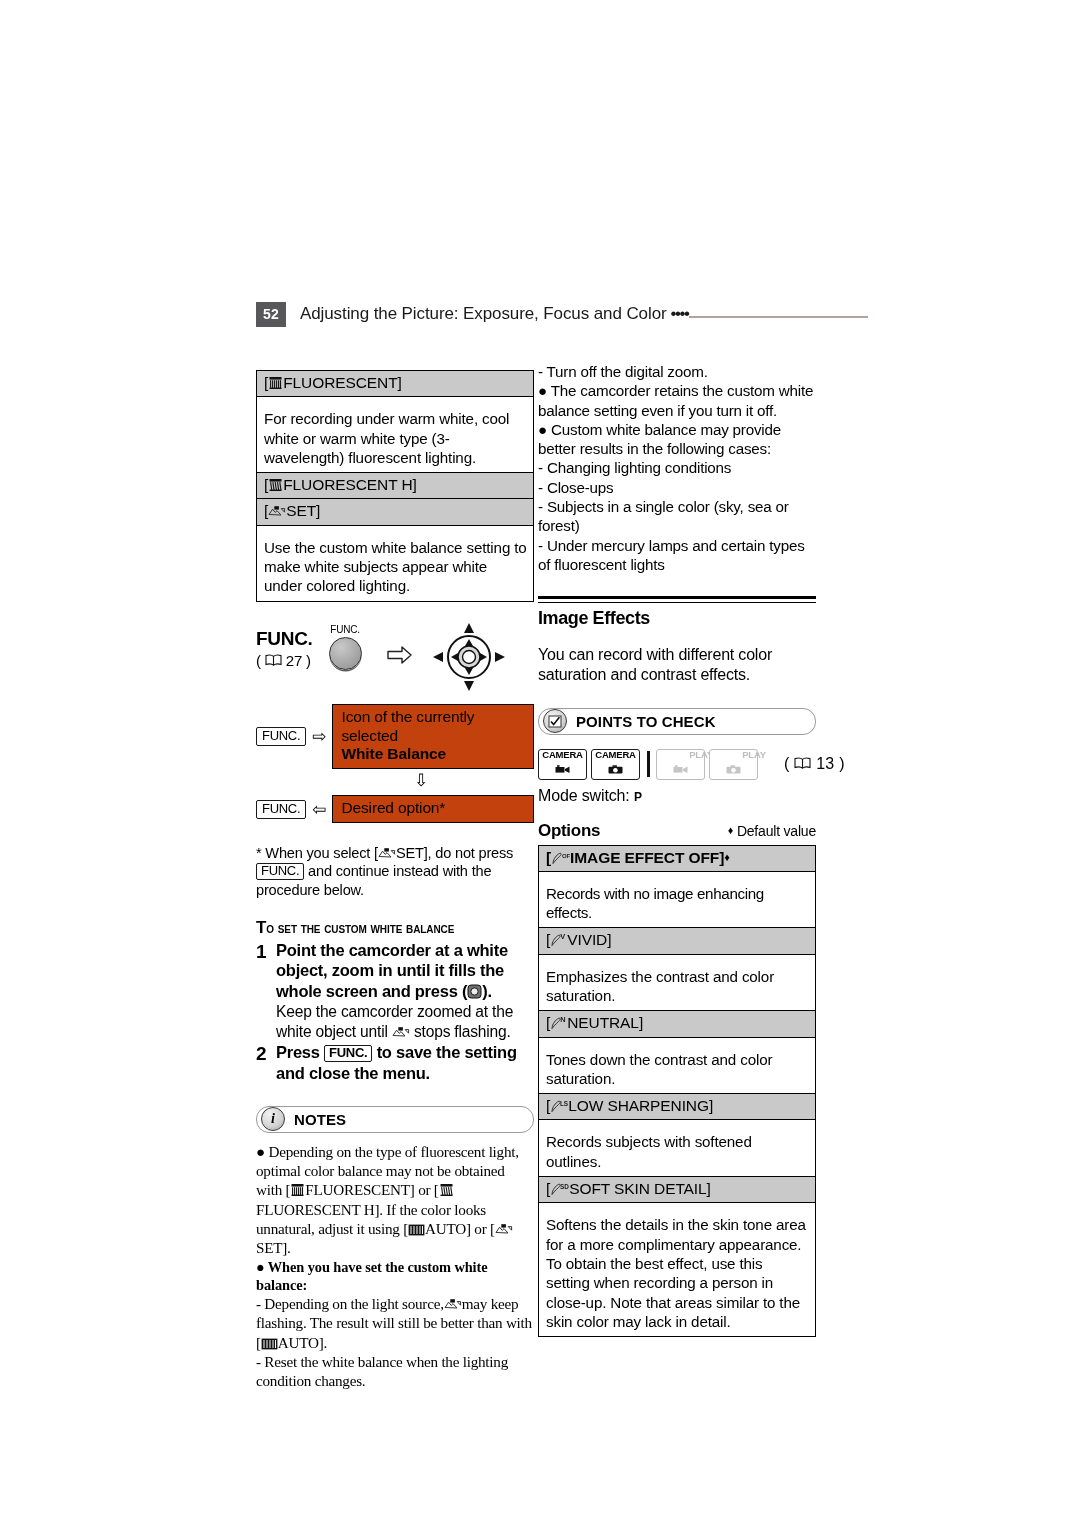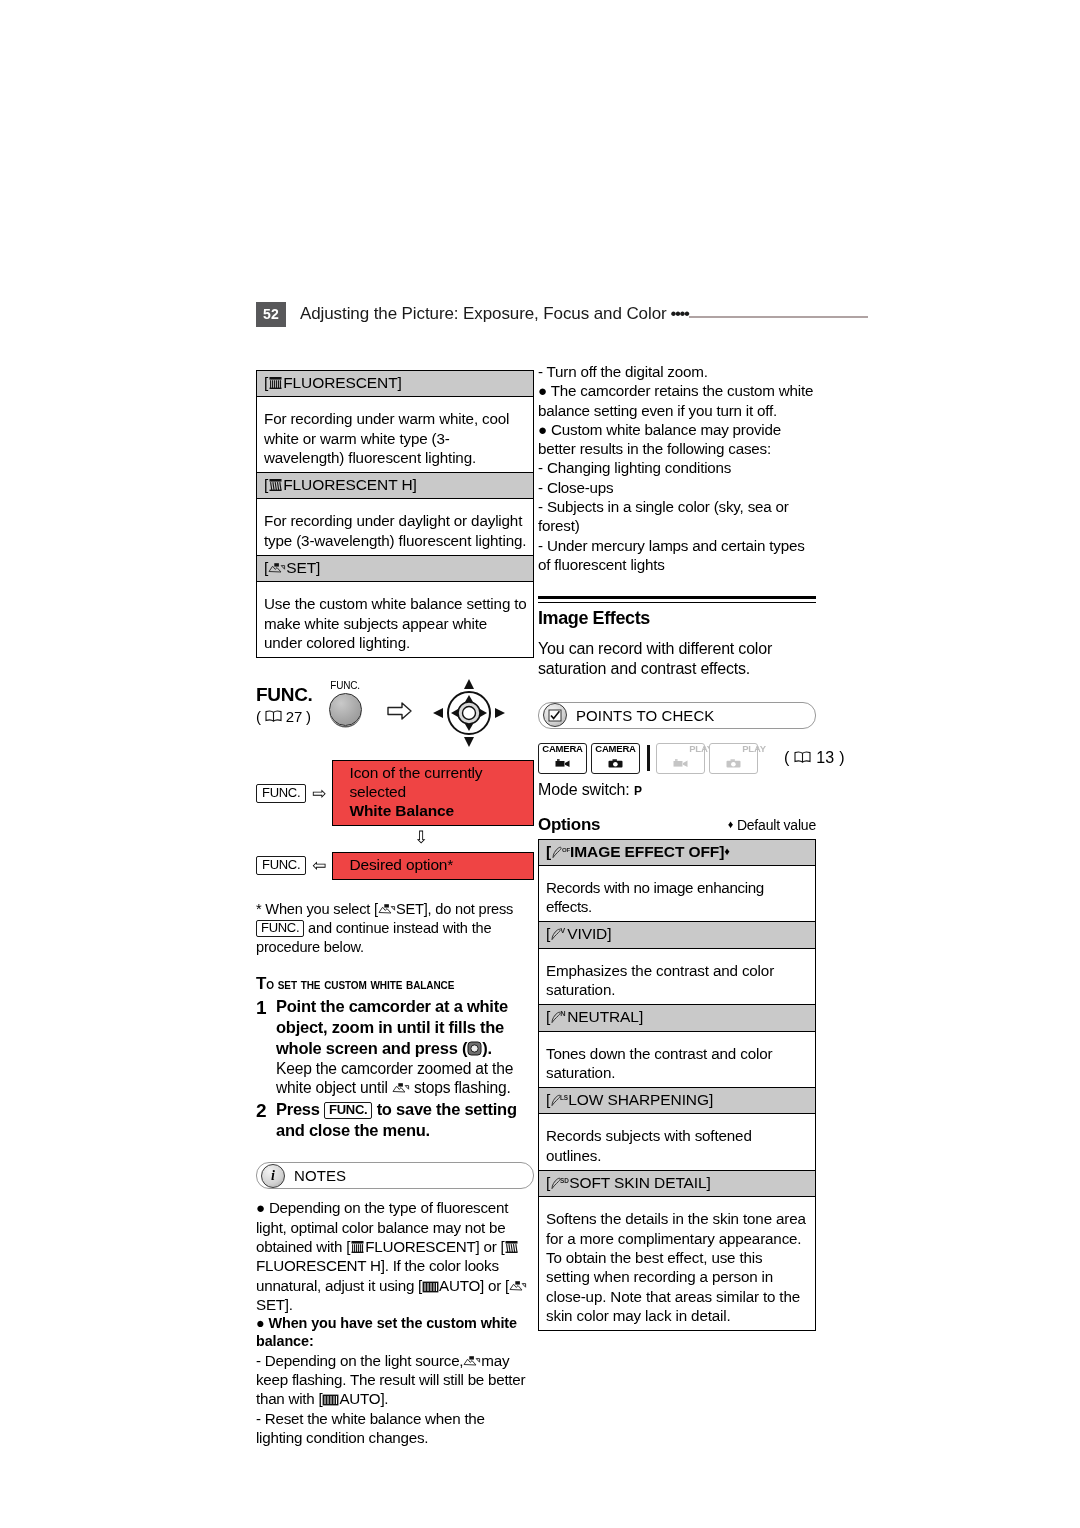--- a/index.html
+++ b/index.html
@@ -144,25 +144,25 @@
     letter-spacing: -0.3px;
     background: #fff;
     white-space: nowrap;
     line-height: 1.15;
   }
   .func-tag.inline { vertical-align: 1px; display: inline-block; padding: 0px 4px; font-size: 13px; }
   .arrow-r { margin: 0 6px; font-size: 17px; line-height: 1; }
   .step-box {
     flex: 1 1 auto;
     border: 1.6px solid #000;
-    padding: 3px 6px 4px 16px;
+    padding: 3px 6px 4px 8px;
     font-size: 15.5px;
     line-height: 1.22;
     letter-spacing: -0.15px;
-    background: #ef4444;
+    background: #c2410c;
   }
   .step-box b { font-size: 15.5px; letter-spacing: -0.1px; }
   .downarrow { text-align: center; font-size: 17px; line-height: 1; margin: 3px 0 3px 0; padding-left: 52px; }
 
   .footnote {
     margin-top: 20px;
     font-size: 14.6px;
     line-height: 1.28;
     letter-spacing: -0.2px;
   }
@@ -196,41 +196,41 @@
     border: 1.4px solid #9a9a9a;
     border-radius: 13px;
     height: 25px;
     display: flex;
     align-items: center;
     padding-left: 4px;
     background: #fff;
   }
   .cap-box .cap-text {
     font-size: 15px;
-    font-weight: normal;
+    font-weight: bold;
     letter-spacing: 0.1px;
     margin-left: 9px;
     text-align: right;
   }
   .round-ico {
     width: 22px; height: 22px; border-radius: 50%;
     border: 1.6px solid #3a3a3a;
     background: radial-gradient(circle at 35% 28%, #f2f2f2 0%, #d2d2d2 60%, #9e9e9e 100%);
     display: flex; align-items: center; justify-content: center;
     flex: 0 0 auto;
   }
   .round-ico .i-glyph { font-size: 14px; font-weight: bold; font-style: italic; font-family: "Liberation Serif", serif; line-height: 1; }
 
   .notes-body {
     margin-top: 9px;
     font-size: 15.2px;
     line-height: 1.27;
     letter-spacing: -0.25px;
   }
-  .notes-body p { margin: 0; }
+  .notes-body p { margin: 0; font-family: Liberation Serif, serif; }
   .notes-body .bullethead { font-weight: bold; font-size: 14.4px; letter-spacing: -0.1px; }
 
   
   .rtext {
     font-size: 15.2px;
     line-height: 1.27;
     letter-spacing: -0.2px;
   }
   .rtext p { margin: 0; }
 
@@ -241,21 +241,21 @@
     height: 3px;
     box-sizing: content-box;
   }
   .sec-title {
     margin-top: 5px;
     font-size: 18px;
     font-weight: bold;
     letter-spacing: -0.4px;
   }
   .sec-intro {
-    margin-top: 10px;
+    margin-top: 16px;
     font-size: 16px;
     line-height: 1.26;
     letter-spacing: -0.2px;
   }
 
   .mode-row { margin-top: 14px; display: flex; align-items: center; }
   .mode-chip {
     border: 1.5px solid #1d1d1d;
     border-radius: 3px;
     width: 47px; height: 29px;
@@ -323,21 +323,20 @@
               <g stroke="#111" stroke-width="1.1">
                 <line x1="2.6" y1="4.2" x2="3.8" y2="12.4"></line>
                 <line x1="4.9" y1="4.2" x2="6.1" y2="12.4"></line>
                 <line x1="7.2" y1="4.2" x2="8.4" y2="12.4"></line>
                 <line x1="9.5" y1="4.2" x2="10.7" y2="12.4"></line>
                 <line x1="11.8" y1="4.2" x2="13" y2="12.4"></line>
               </g>
               <rect x="1.5" y="11.6" width="12" height="1.4" fill="#111"></rect>
             </svg></span><span>FLUORESCENT H</span><span>]</span>
       </div>
-      <div class="opt-body">For recording under daylight or daylight type (3-wavelength) fluorescent lighting.</div>
 
       <div class="opt-head">
         <span>[</span><span class="gi"><svg width="18" height="13" viewBox="0 0 18 13">
               <path d="M1 9.5 L4.6 4.2 L7.2 7.4 L9 5.6 L13 10 Z" fill="none" stroke="#333" stroke-width="1"></path>
               <rect x="6.3" y="1.2" width="4.6" height="3.4" fill="#111"></rect>
               <path d="M13.2 3.6 L16.6 3.6 L16.6 7.2 Z" fill="none" stroke="#333" stroke-width="1"></path>
             </svg></span><span>SET</span><span>]</span>
       </div>
       <div class="opt-body">Use the custom white balance setting to make white subjects appear white under colored lighting.</div>
     </div>

